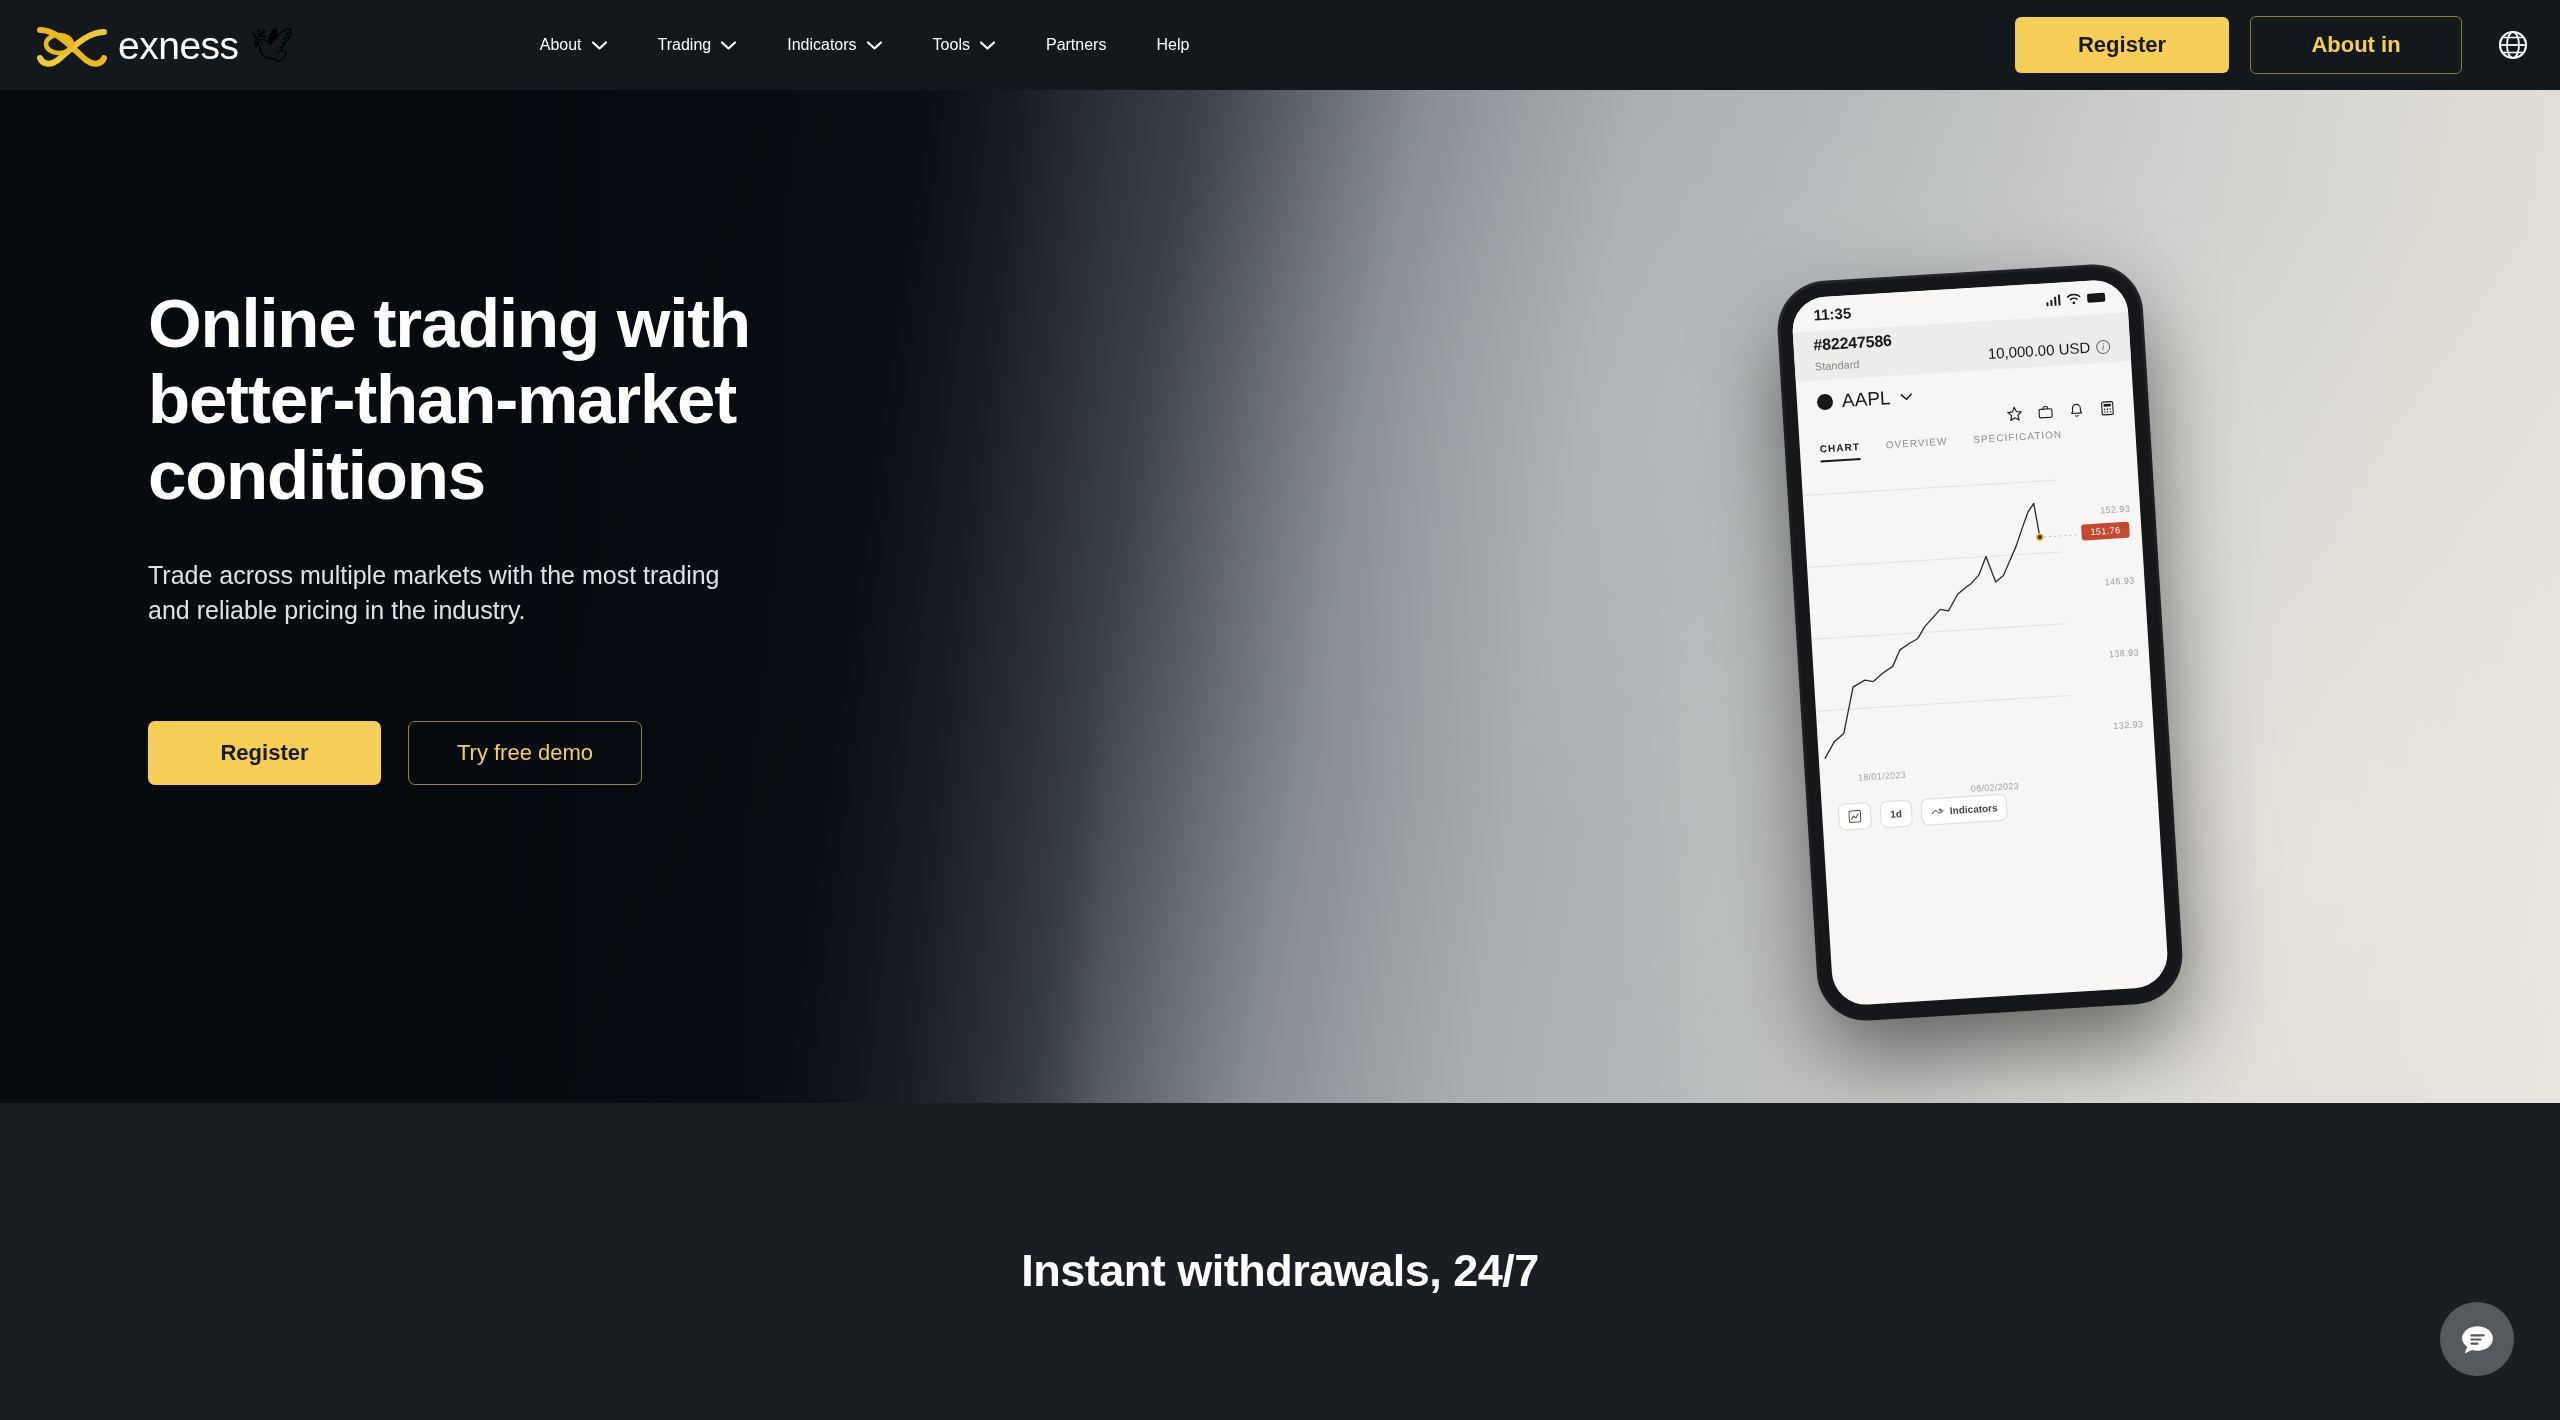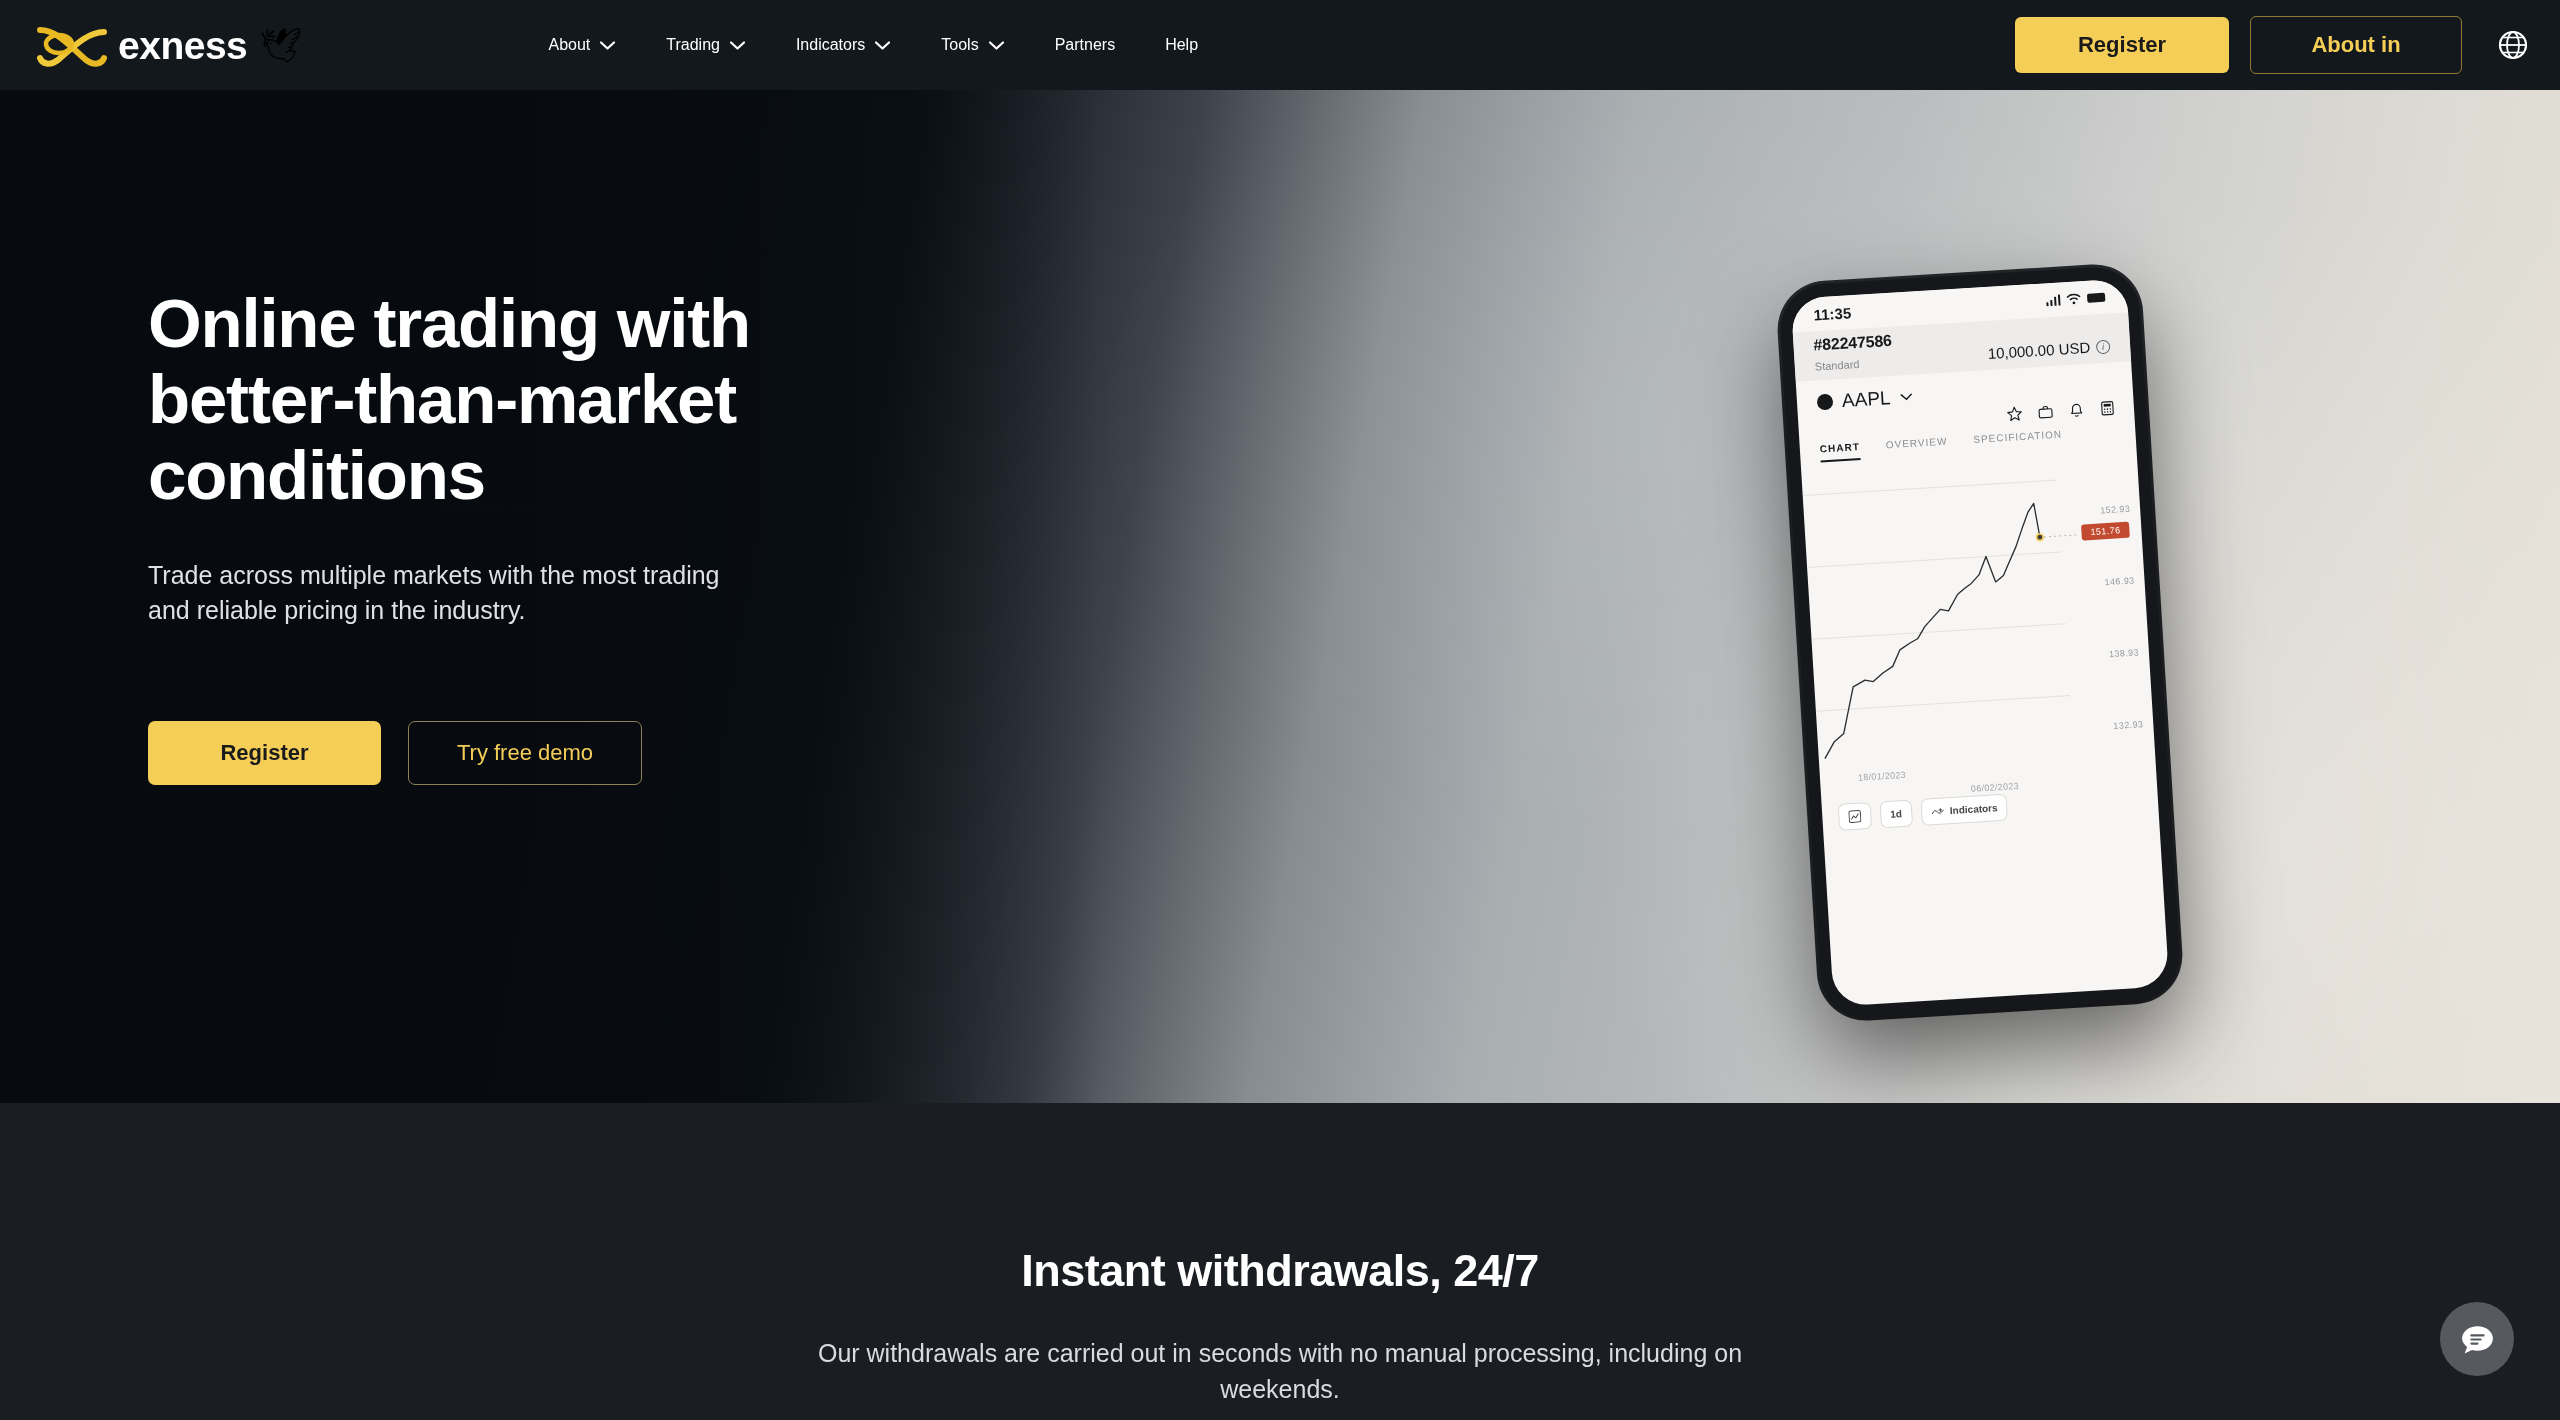--- a/index.html
+++ b/index.html
@@ -18,21 +18,21 @@
     display: flex; align-items: center;
     z-index: 50;
   }
   .logo-wrap {
     display: flex; align-items: center;
     margin-left: 34px;
     gap: 10px;
   }
   .logo-mark { width: 74px; height: 46px; display: block; }
   .logo-text {
-    color: #ffffff; font-size: 39px; font-weight: 700;
+    color: #ffffff; font-size: 39px; font-weight: 400;
     letter-spacing: -0.5px; line-height: 1;
   }
   .logo-dove { font-size: 34px; line-height: 1; margin-left: 2px; }
 
   .nav {
     display: flex; align-items: center;
     margin-left: 221px;
     gap: 0px;
   }
   .nav-item {
@@ -398,21 +398,20 @@
     <p class="hero-sub">Trade across multiple markets with the most trading and reliable pricing in the industry.</p>
     <div class="hero-ctas">
       <button class="btn-register-hero">Register</button>
       <button class="btn-demo-hero">Try free demo</button>
     </div>
   </div>
 </div>
 
 <div class="section2">
   <h2 class="s2-title">Instant withdrawals, 24/7</h2>
-  <p class="s2-sub">Our withdrawals are carried out in seconds with no manual processing, including on weekends.</p>
 </div>
 
 <div class="chat-fab">
   <span>
     <svg viewBox="0 0 36 36">
       <path d="M18 5 C26.3 5 33 10.4 33 17 C33 23.6 26.3 29 18 29 C16.1 29 14.3 28.7 12.6 28.2 L5.5 31.5 L7.9 25.4 C5.4 23.2 3 20.4 3 17 C3 10.4 9.7 5 18 5 Z" fill="#ffffff"></path>
       <rect x="11" y="13" width="14" height="2" rx="1" fill="#565a5f"></rect>
       <rect x="11" y="17" width="11" height="2" rx="1" fill="#565a5f"></rect>
       <rect x="11" y="21" width="8" height="2" rx="1" fill="#565a5f"></rect>
     </svg>

